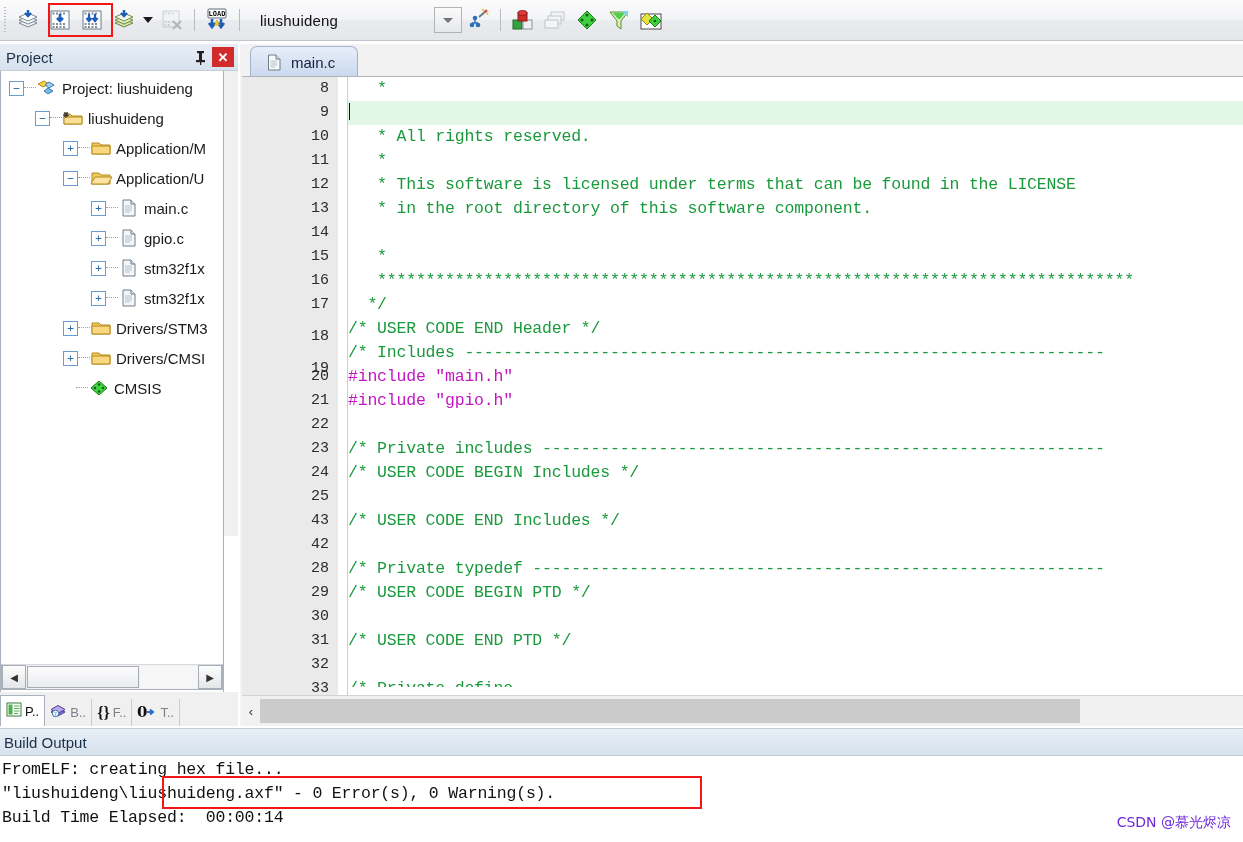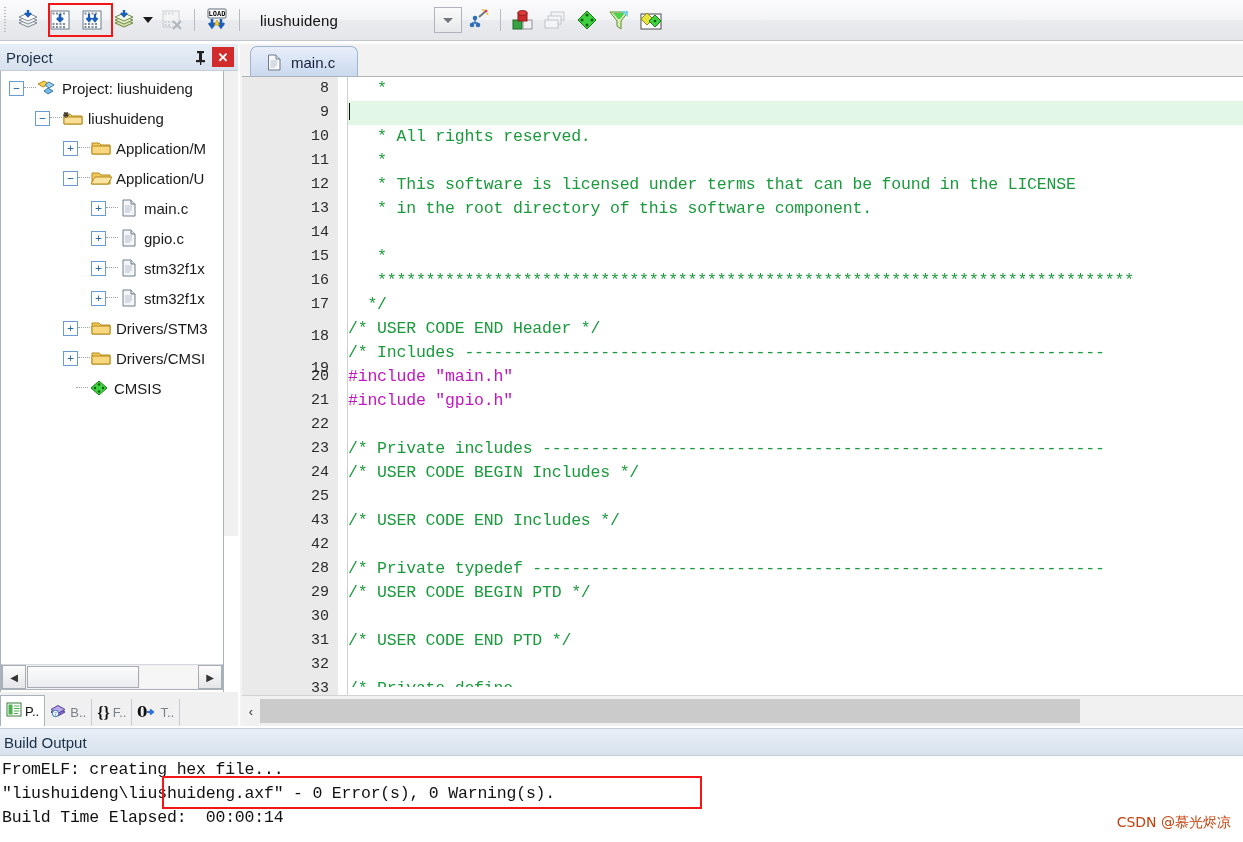--- a/index.html
+++ b/index.html
@@ -208,21 +208,21 @@
     font-family: "Liberation Mono", monospace; font-size: 16.5px; color: #111;
     letter-spacing: -0.2px;
     text-align: center;
   }
   #redbox-build {
     position: absolute; left: 162px; top: 20px; width: 540px; height: 33px;
     border: 2px solid #f31616; box-sizing: border-box;
   }
   #watermark {
     position: absolute; right: 12px; bottom: 10px;
-    font-size: 14px; color: #c2410c; font-family: "DejaVu Sans", sans-serif;
+    font-size: 14px; color: #6d28d9; font-family: "DejaVu Sans", sans-serif;
   }
 </style>
 </head>
 <body>
 
 <div id="app">
 
   <div id="toolbar">
     <div class="grip"></div>
 

